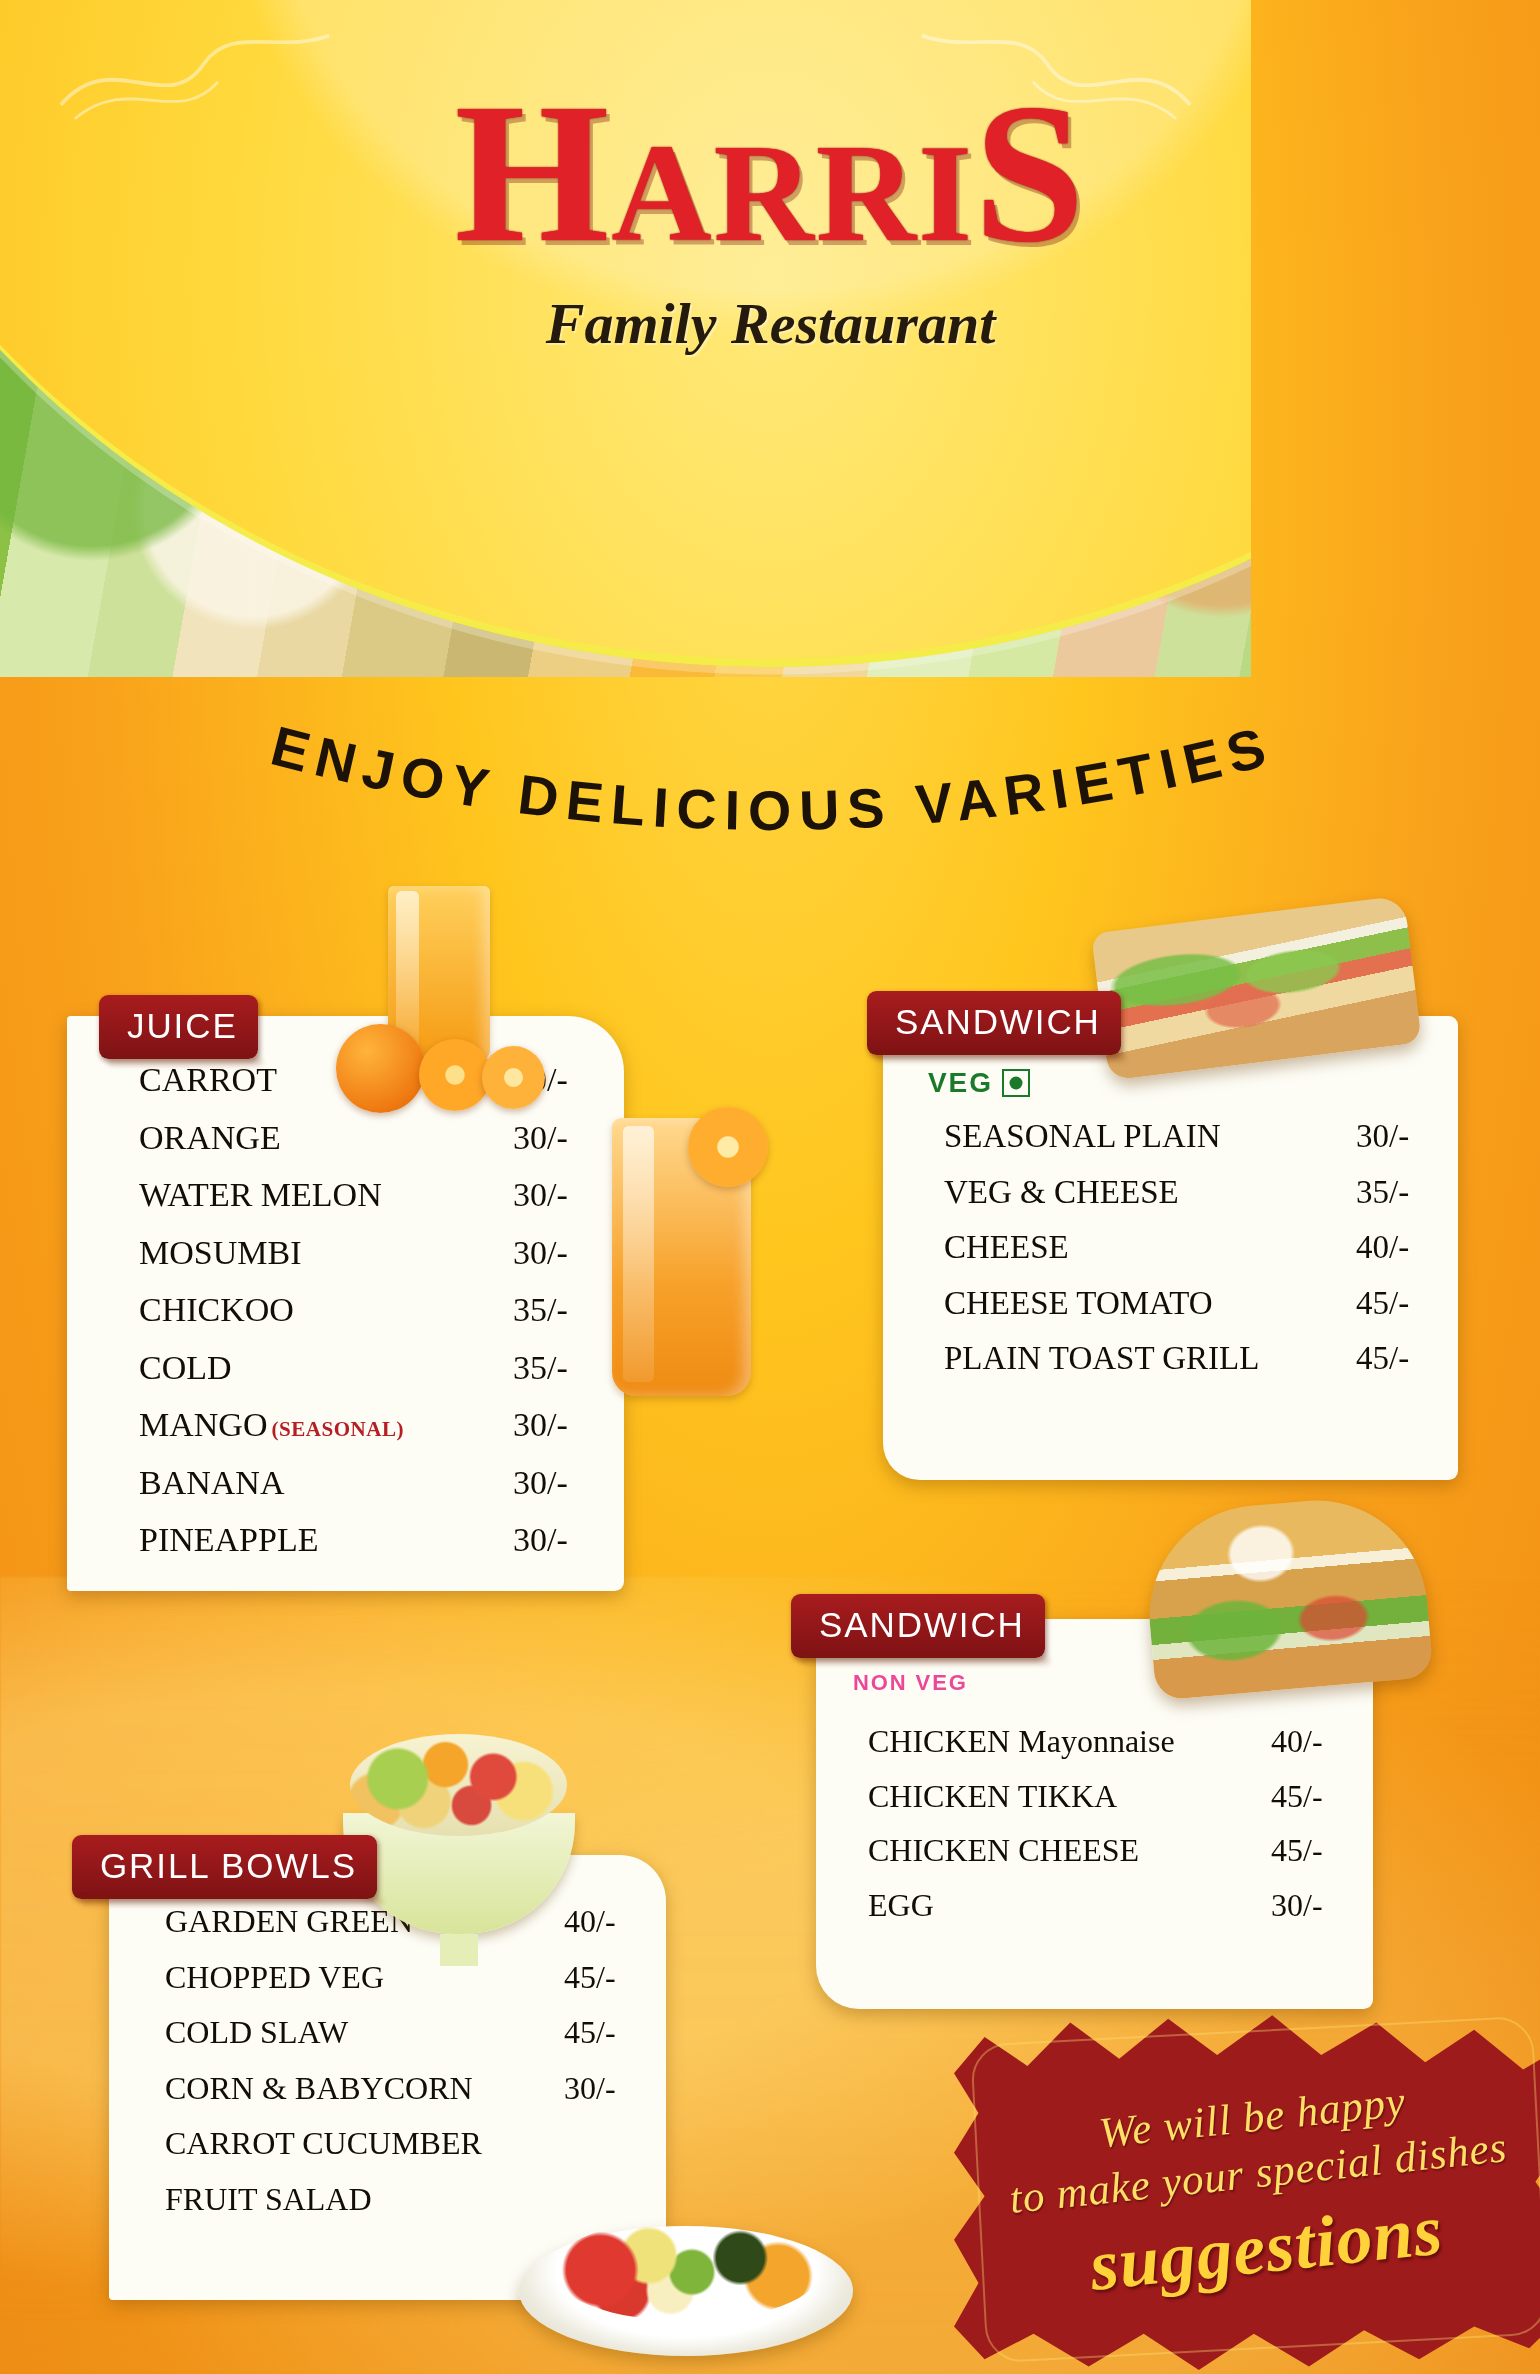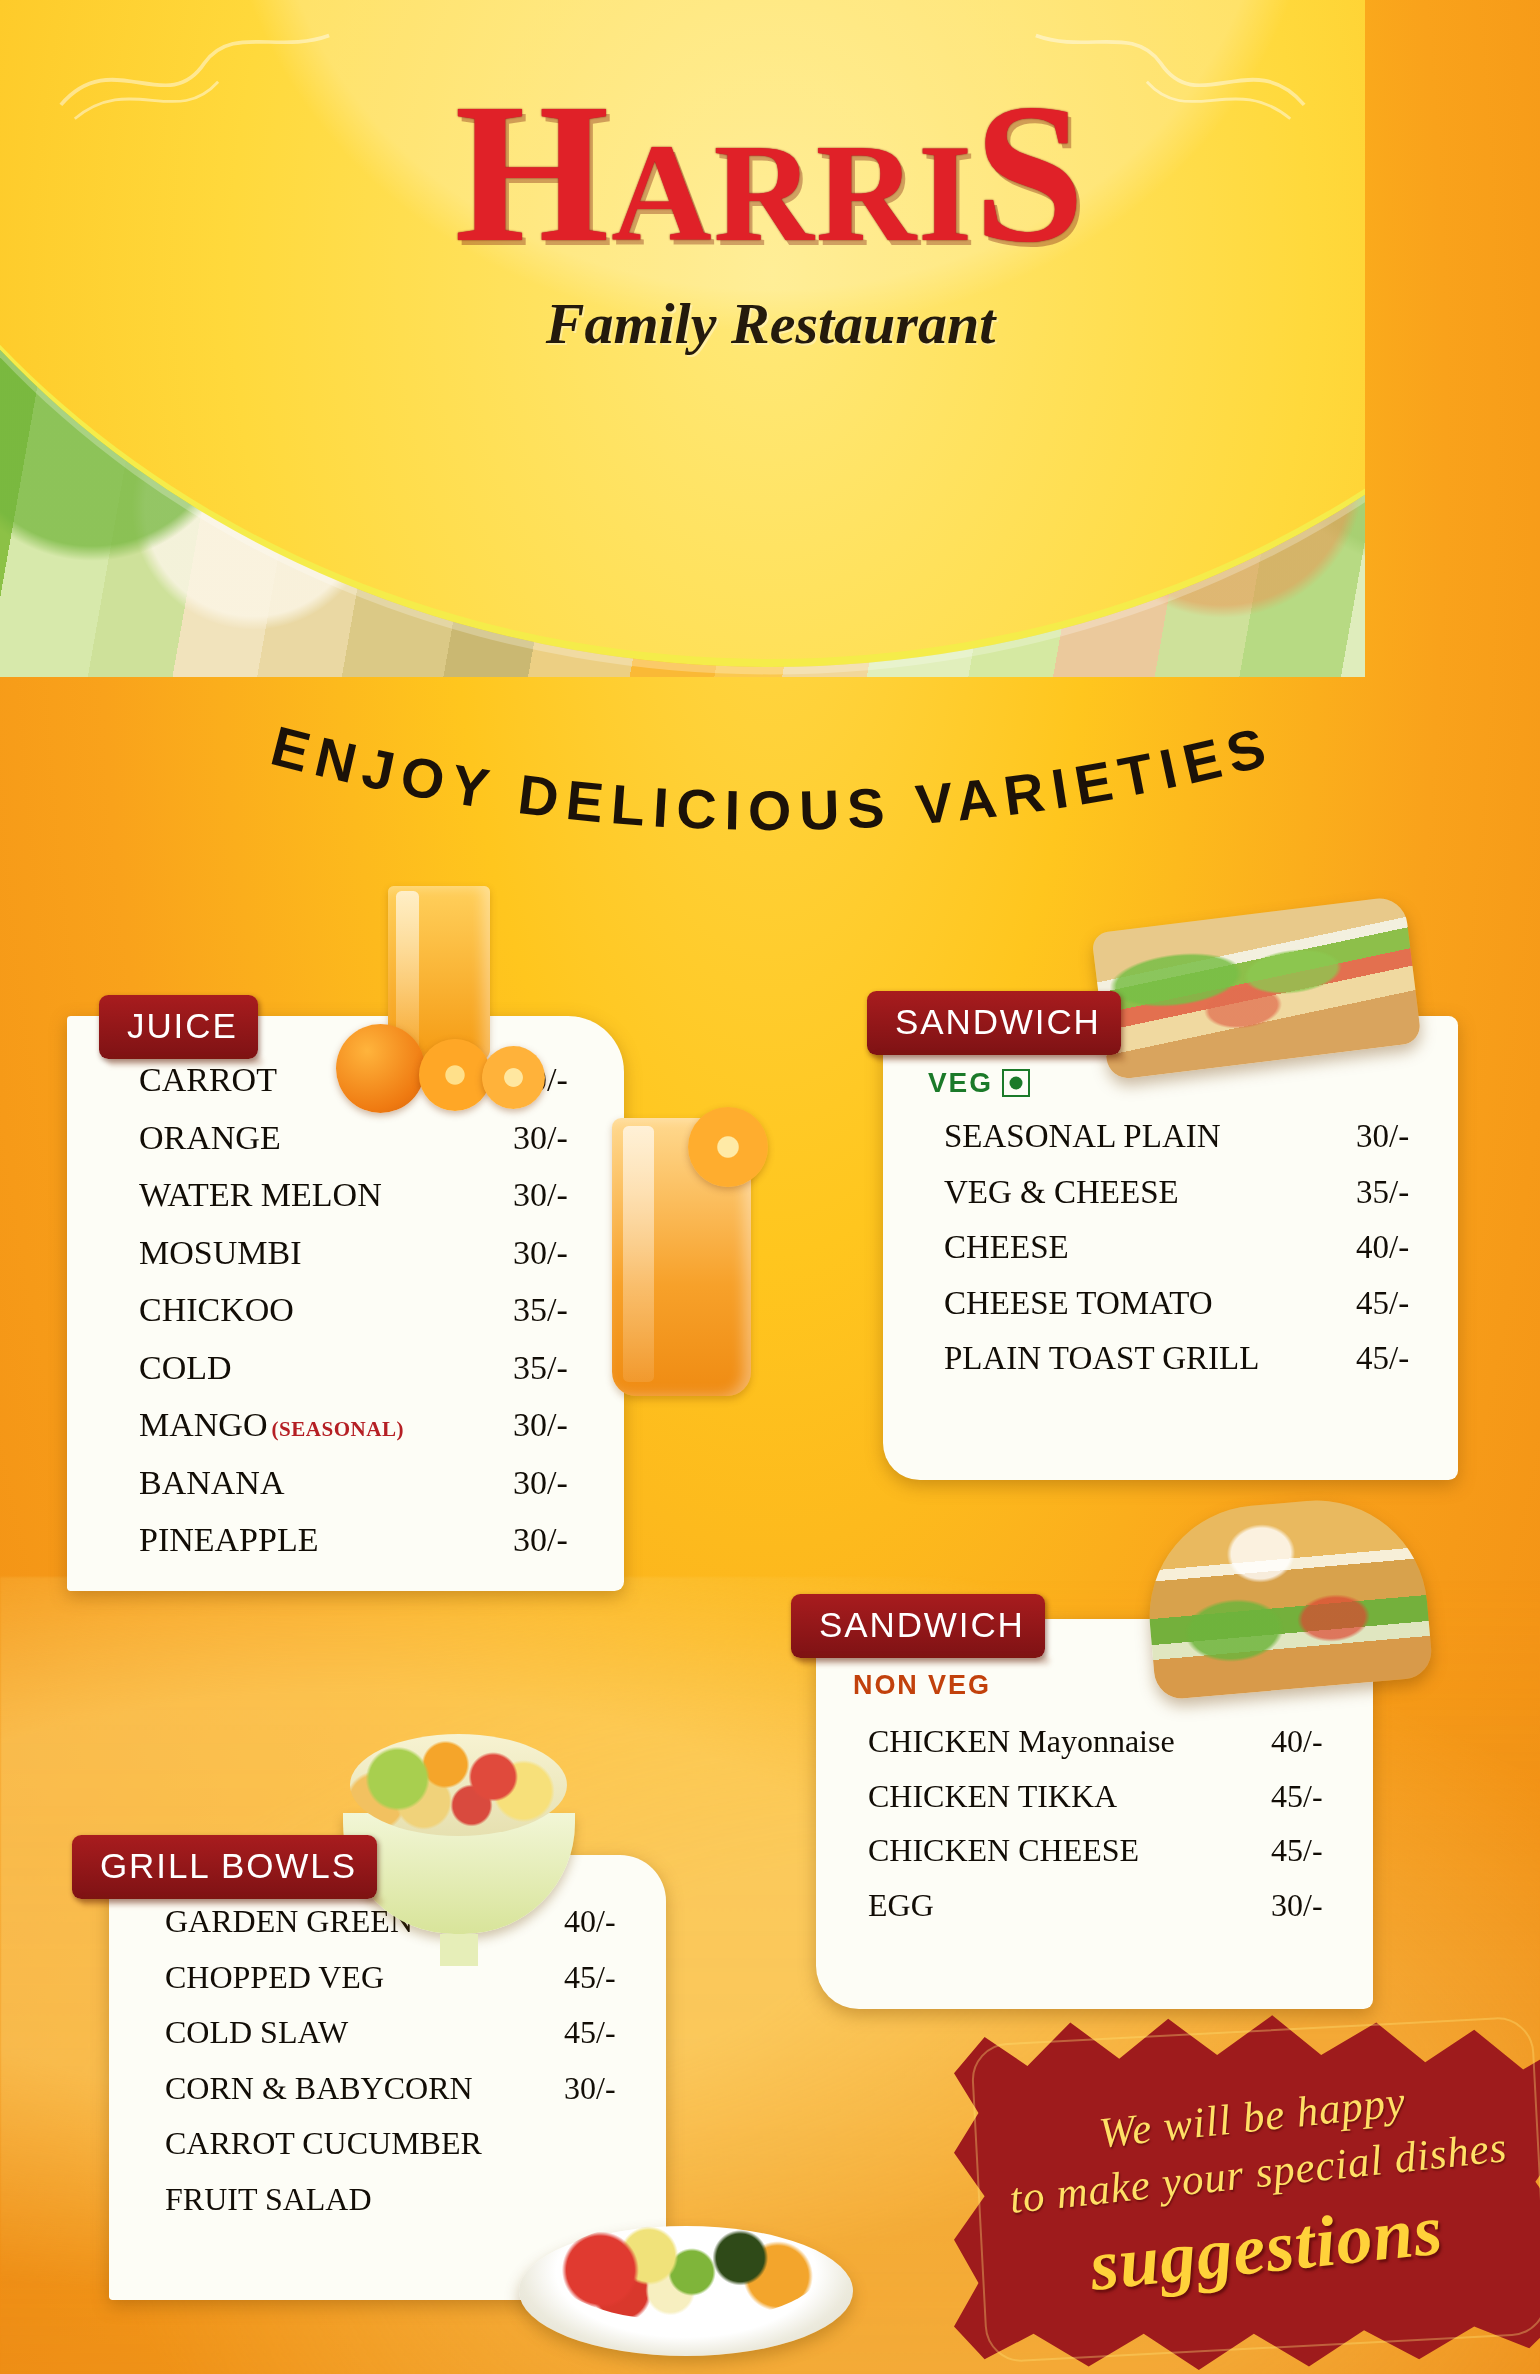--- a/index.html
+++ b/index.html
@@ -7,21 +7,21 @@
   body {
     width:1541px; height:2375px;
     font-family:"Liberation Serif", serif;
     background:
       radial-gradient(ellipse at 50% 18%, #ffd94a 0%, #ffc61e 30%, #f9a21b 62%, #f08a12 100%);
     position:relative; overflow:hidden;
   }
 
   
   #header {
-    position:absolute; left:0; top:0; width:1365px; height:733px;
+    position:absolute; left:0; top:0; width:1251px; height:733px;
     overflow:hidden;
     padding-left:38px;
   }
   #header-photostrip {
     position:absolute; left:-37px; top:232px; width:1615px; height:445px;
     background:
       linear-gradient(100deg,#8fbf4f 0 6%, #d8e8b0 6% 12%, #cfe0a0 12% 17%, #f0e3c0 17% 22%,
       #e8d8a8 22% 27%, #d9c98c 27% 33%, #c8b878 33% 38%, #e9cf8a 38% 44%,
       #f4b942 44% 49%, #f7c85a 49% 53%, #efd7a0 53% 58%, #e2eec0 58% 64%,
       #d6e8a8 64% 69%, #e8c9a0 69% 75%, #cfe0a0 75% 80%, #b9d98a 80% 86%,
@@ -158,21 +158,21 @@
 
   
   #sand-nonveg-panel { left:816px; top:1619px; width:557px; height:390px; border-radius:3.7px 9.3px 9.3px 43px; }
   #sand-nonveg-panel .menu-list { padding:104px 0 0 52px; }
   #sand-nonveg-panel .menu-list li { font-size:32px; margin-bottom:17.6px; }
   #sand-nonveg-panel .mi-price { width:102px; }
   #sand-nonveg-tag { left:777px; top:1594px; }
   #nonveg-mark {
     position:absolute; left:853px; top:1670px; z-index:10;
     font-family:"Liberation Sans", sans-serif; font-weight:bold;
-    font-size:27px; color:#c2410c; letter-spacing:1.9px;
+    font-size:22px; color:#ec4899; letter-spacing:1.9px;
   }
 
   
   #salad-panel { left:109px; top:1855px; width:557px; height:445px; border-radius:3.7px 46px 3.7px 3.7px; }
   #salad-panel .menu-list { padding:48px 0 0 56px; }
   #salad-panel .menu-list li { font-size:32px; margin-bottom:18.6px; }
   #salad-panel .mi-price { width:102px; }
   #salad-tag { left:58px; top:1835px; }
 
   

